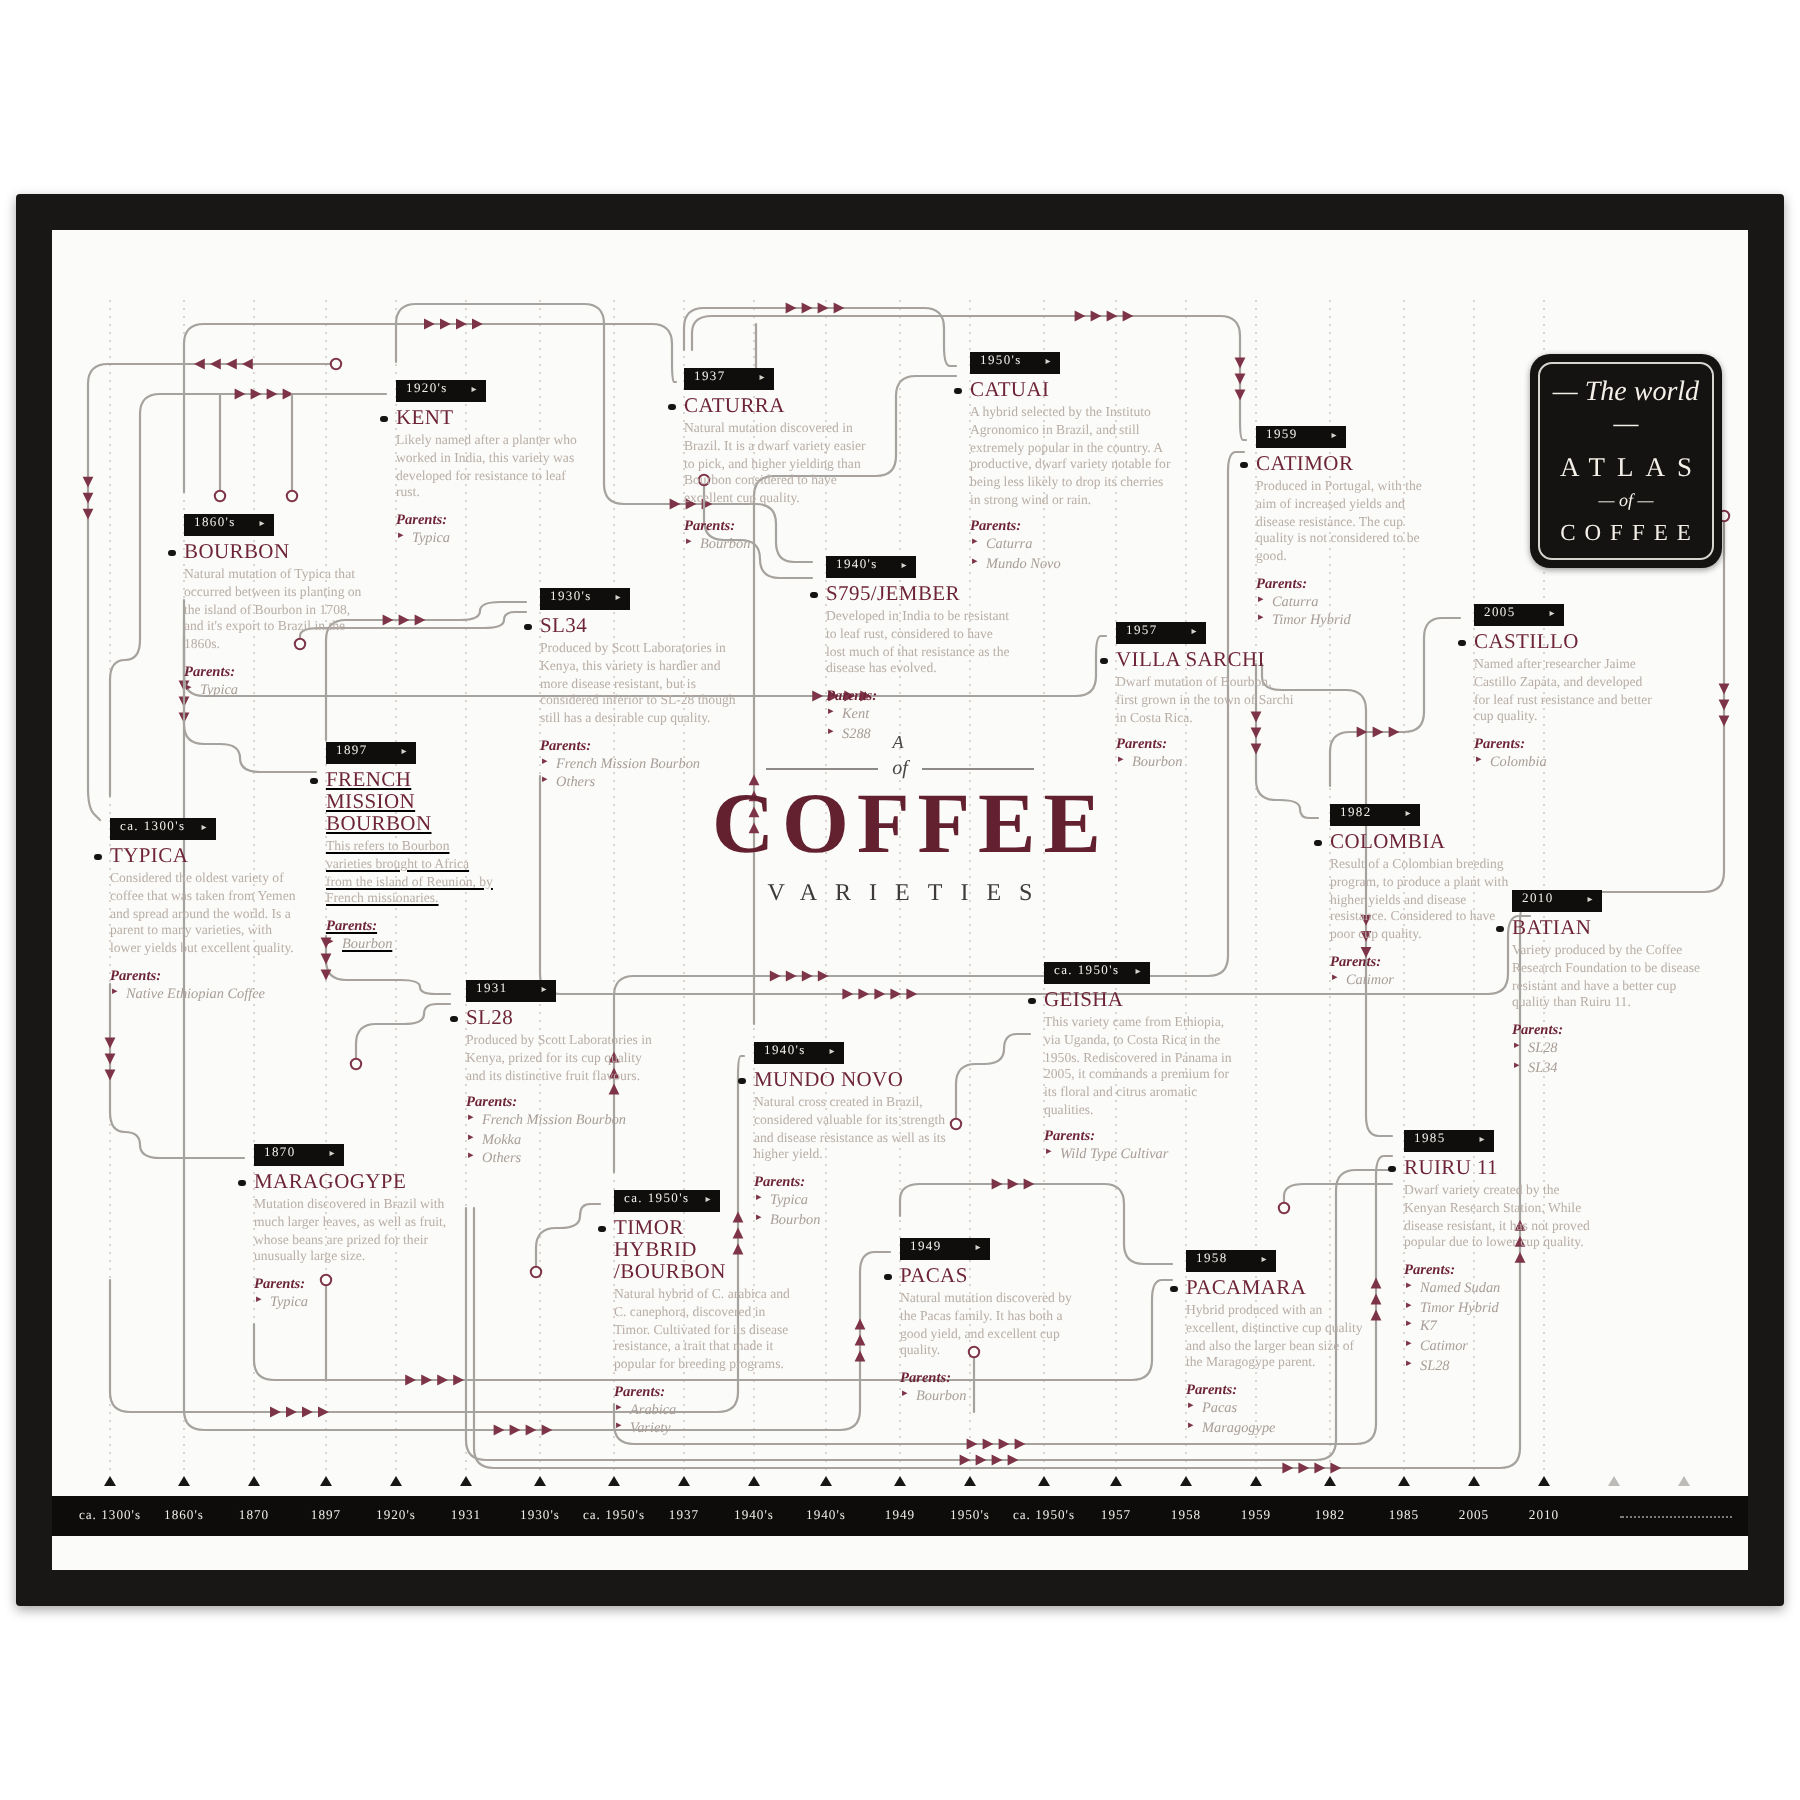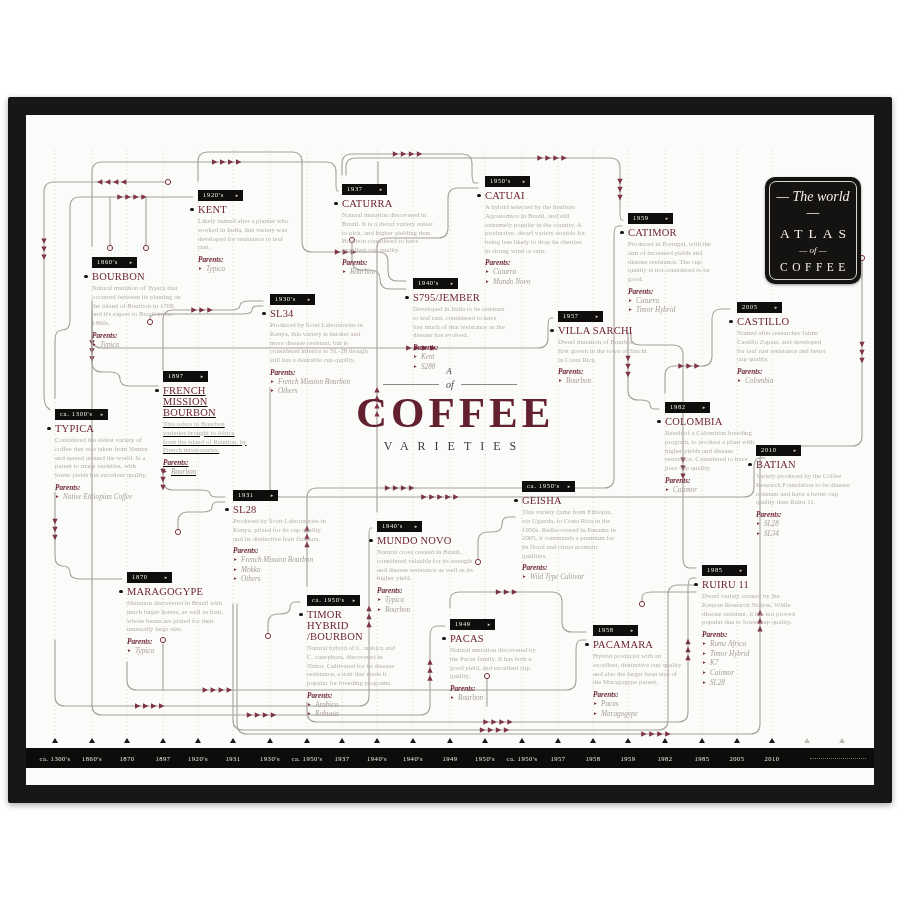--- a/index.html
+++ b/index.html
@@ -355,21 +355,21 @@
     </div><div class="vname">
       <div class="vline">SL34</div>
     </div><div class="desc">Produced by Scott Laboratories in Kenya, this variety is hardier and more disease resistant, but is considered inferior to SL-28 though still has a desirable cup quality.</div><div class="parents">Parents:</div><div class="parent">French Mission Bourbon</div><div class="parent">Others</div></div>
 <div class="node" style="left: 307px; top: 588px; width: 92px;"><div class="yearbox">
       <span>ca. 1950's</span>
       <span class="arr">▸</span>
     </div><div class="vname">
       <div class="vline">TIMOR</div>
       <div class="vline">HYBRID</div>
       <div class="vline">/BOURBON</div>
-    </div><div class="desc">Natural hybrid of C. arabica and C. canephora, discovered in Timor. Cultivated for its disease resistance, a trait that made it popular for breeding programs.</div><div class="parents">Parents:</div><div class="parent">Arabica</div><div class="parent">Robusta</div></div>
+    </div><div class="desc">Natural hybrid of C. arabica and C. canephora, discovered in Timor. Cultivated for its disease resistance, a trait that made it popular for breeding programs.</div><div class="parents">Parents:</div><div class="parent">Arabica</div><div class="parent">Variety</div></div>
 <div class="node" style="left: 342px; top: 177px; width: 96px;"><div class="yearbox">
       <span>1937</span>
       <span class="arr">▸</span>
     </div><div class="vname">
       <div class="vline">CATURRA</div>
     </div><div class="desc">Natural mutation discovered in Brazil. It is a dwarf variety easier to pick, and higher yielding than Bourbon considered to have excellent cup quality.</div><div class="parents">Parents:</div><div class="parent">Bourbon</div></div>
 <div class="node" style="left: 377px; top: 514px; width: 96px;"><div class="yearbox">
       <span>1940's</span>
       <span class="arr">▸</span>
     </div><div class="vname">
@@ -421,21 +421,21 @@
       <span>1982</span>
       <span class="arr">▸</span>
     </div><div class="vname">
       <div class="vline">COLOMBIA</div>
     </div><div class="desc">Result of a Colombian breeding program, to produce a plant with higher yields and disease resistance. Considered to have poor cup quality.</div><div class="parents">Parents:</div><div class="parent">Catimor</div></div>
 <div class="node" style="left: 702px; top: 558px; width: 95px;"><div class="yearbox">
       <span>1985</span>
       <span class="arr">▸</span>
     </div><div class="vname">
       <div class="vline">RUIRU 11</div>
-    </div><div class="desc">Dwarf variety created by the Kenyan Research Station. While disease resistant, it has not proved popular due to lower cup quality.</div><div class="parents">Parents:</div><div class="parent">Rume Africa</div><div class="parent">Timor Hybrid</div><div class="parent">K7</div><div class="parent">Catimor</div><div class="parent">SL28</div></div>
+    </div><div class="desc">Dwarf variety created by the Kenyan Research Station. While disease resistant, it has not proved popular due to lower cup quality.</div><div class="parents">Parents:</div><div class="parent">Named Sudan</div><div class="parent">Timor Hybrid</div><div class="parent">K7</div><div class="parent">Catimor</div><div class="parent">SL28</div></div>
 <div class="node" style="left: 737px; top: 295px; width: 92px;"><div class="yearbox">
       <span>2005</span>
       <span class="arr">▸</span>
     </div><div class="vname">
       <div class="vline">CASTILLO</div>
     </div><div class="desc">Named after researcher Jaime Castillo Zapata, and developed for leaf rust resistance and better cup quality.</div><div class="parents">Parents:</div><div class="parent">Colombia</div></div>
 <div class="node" style="left: 728px; top: 438px; width: 100px; margin-left: 28px;"><div class="yearbox">
       <span>2010</span>
       <span class="arr">▸</span>
     </div><div class="vname">

